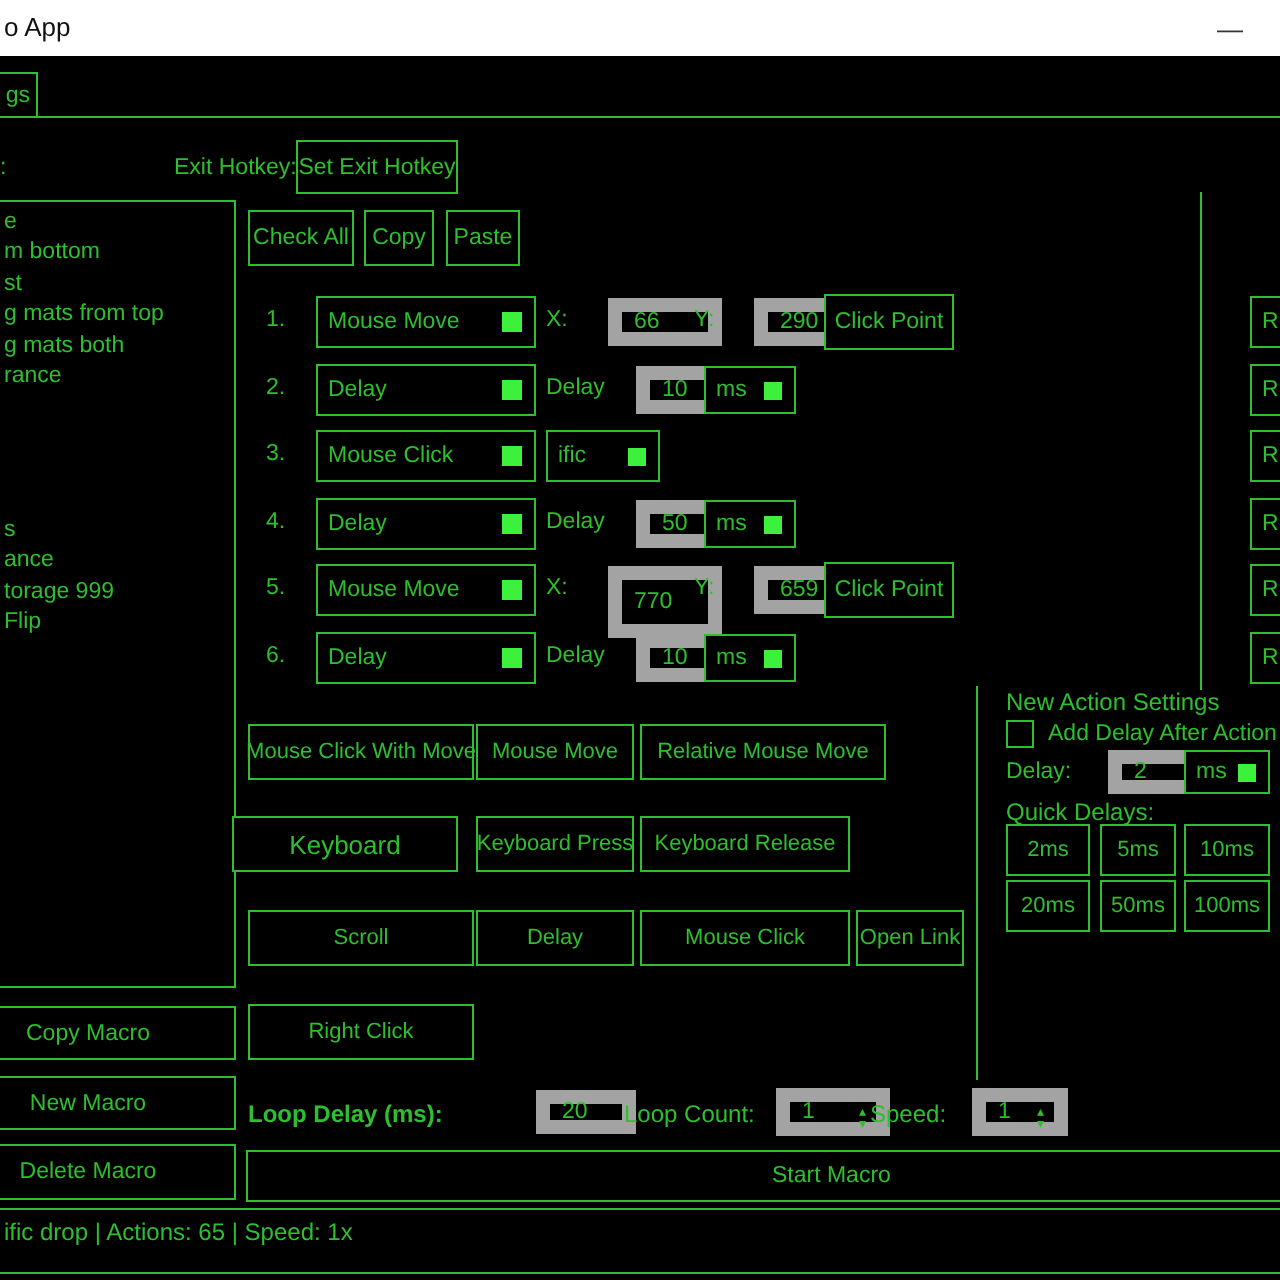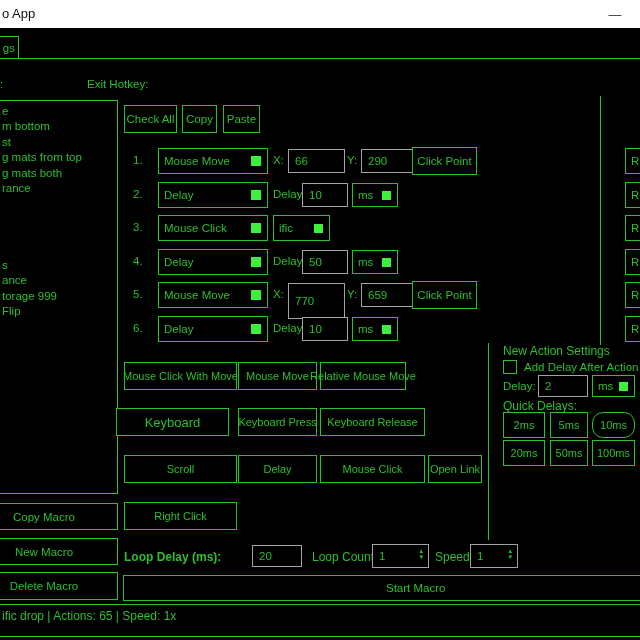--- a/index.html
+++ b/index.html
@@ -8,22 +8,22 @@
   #screen {
     position:relative; width:640px; height:640px; background:#000;
     overflow:hidden; font-family:"Liberation Sans", sans-serif;
   }
   .titlebar { position:absolute; left:0; top:0; width:640px; height:28px; background:#ffffff; }
   .title-text { position:absolute; left:2px; top:6px; font-size:13px; color:#111; white-space:nowrap; }
   .min-btn { position:absolute; left:600px; top:4px; width:30px; height:20px; display:flex; align-items:center; justify-content:center; color:#333; font-size:13px; }
   .lbl { position:absolute; color:#2ebf2e; font-size:11.5px; white-space:nowrap; }
   .btn { position:absolute; background:#000; border:1px solid #2ebf2e; color:#2ebf2e;
          display:flex; align-items:center; justify-content:center; font-size:11.5px; white-space:nowrap; cursor:default; }
-  .inp { position:absolute; background:#000; border:1px solid #a3a3a3; color:#2ebf2e;
-         display:flex; align-items:center; padding-left:6px; font-size:11.5px; white-space:nowrap; }
+  .inp { position:absolute; background:#000; border:7px solid #a3a3a3; color:#2ebf2e;
+         display:flex; align-items:center; padding-left:6px; font-size:11.5px; white-space:nowrap;margin-left:16px; }
   .dd  { position:absolute; background:#000; border:1px solid #2ebf2e; color:#2ebf2e;
          display:flex; align-items:center; justify-content:space-between; padding:0 6px 0 5px; font-size:11.5px; white-space:nowrap; }
   .sq  { width:10px; height:10px; background:#3cf03c; flex:0 0 auto; }
   .sq.s { width:9px; height:9px; }
   .hline { position:absolute; left:0; width:640px; height:1px; background:#2ebf2e; }
   .vline { position:absolute; width:1px; background:#2ebf2e; }
   .listbox { position:absolute; left:-6px; top:100px; width:124px; height:394px; background:#000; border:1px solid #2ebf2e; padding:3px 0 0 7px; overflow:hidden; }
   .listbox .li { height:15.4px; line-height:15.4px; color:#2ebf2e; font-size:11.5px; white-space:nowrap; }
   .arow { position:absolute; left:0; width:640px; height:28px; }
   .arow .num { top:7px; }
@@ -44,20 +44,21 @@
   </div>
 
   <div class="tab">
     <span>gs</span>
   </div>
   <div class="hline" style="top:58px;"></div>
 
   <span class="lbl" style="left:0; top:78px;">:</span>
   <div class="btn" style="left:8px; top:70px; width:58px; height:27px;margin-top:40px;">Toggle: f6</div>
   <span class="lbl" style="left:87px; top:78px;">Exit Hotkey:</span>
+  <div class="btn" style="left:148px; top:70px; width:81px; height:27px;">Set Exit Hotkey</div>
 
   <div class="listbox">
     <div class="li">e</div>
     <div class="li">m bottom</div>
     <div class="li">st</div>
     <div class="li">g mats from top</div>
     <div class="li">g mats both</div>
     <div class="li">rance</div>
     <div class="li"></div>
     <div class="li"></div>
@@ -161,21 +162,21 @@
       <span class="sq s"></span>
     </div>
     <div class="btn" style="left:625px; top:1px; width:40px; height:26px; justify-content:flex-start; padding-left:5px;">R</div>
   </div>
 
   <div class="vline" style="left:600px; top:96px; height:249px;"></div>
   <div class="vline" style="left:488px; top:343px; height:197px;"></div>
 
   <div class="btn" style="left:124px; top:362px; width:113px; height:28px; font-size:11px;">Mouse Click With Move</div>
   <div class="btn" style="left:238px; top:362px; width:79px; height:28px; font-size:11px;">Mouse Move</div>
-  <div class="btn" style="left:320px; top:362px; width:86px; height:28px; font-size:11px;">Relative Mouse Move</div>
+  <div class="btn" style="left:320px; top:362px; width:123px; height:28px; font-size:11px;">Relative Mouse Move</div>
 
   <div class="btn" style="left:116px; top:408px; width:113px; height:28px; font-size:13px;">Keyboard</div>
   <div class="btn" style="left:238px; top:408px; width:79px; height:28px; font-size:11px;">Keyboard Press</div>
   <div class="btn" style="left:320px; top:408px; width:105px; height:28px; font-size:11px;">Keyboard Release</div>
 
   <div class="btn" style="left:124px; top:455px; width:113px; height:28px; font-size:11px;">Scroll</div>
   <div class="btn" style="left:238px; top:455px; width:79px; height:28px; font-size:11px;">Delay</div>
   <div class="btn" style="left:320px; top:455px; width:105px; height:28px; font-size:11px;">Mouse Click</div>
   <div class="btn" style="left:428px; top:455px; width:54px; height:28px; font-size:11px;">Open Link</div>
 
@@ -186,21 +187,21 @@
   <span class="lbl" style="left:524px; top:361px;">Add Delay After Action</span>
   <span class="lbl" style="left:503px; top:380px;">Delay:</span>
   <div class="inp" style="left:538px; top:375px; width:50px; height:22px;">2</div>
   <div class="dd" style="left:592px; top:375px; width:43px; height:22px;">
     <span>ms</span>
     <span class="sq s"></span>
   </div>
   <span class="lbl" style="left:503px; top:399px; font-size:12px;">Quick Delays:</span>
   <div class="btn" style="left:503px; top:412px; width:42px; height:26px; font-size:11px;">2ms</div>
   <div class="btn" style="left:550px; top:412px; width:38px; height:26px; font-size:11px;">5ms</div>
-  <div class="btn" style="left:592px; top:412px; width:43px; height:26px; font-size:11px;border-radius:11px;">10ms</div>
+  <div class="btn" style="left:592px; top:412px; width:43px; height:26px; font-size:11px;">10ms</div>
   <div class="btn" style="left:503px; top:440px; width:42px; height:26px; font-size:11px;">20ms</div>
   <div class="btn" style="left:550px; top:440px; width:38px; height:26px; font-size:11px;">50ms</div>
   <div class="btn" style="left:592px; top:440px; width:43px; height:26px; font-size:11px;">100ms</div>
 
   <span class="lbl" style="left:124px; top:550px; font-size:12px;font-weight:bold;">Loop Delay (ms):</span>
   <div class="inp" style="left:252px; top:545px; width:50px; height:22px;">20</div>
   <span class="lbl" style="left:312px; top:550px; font-size:12px;">Loop Count:</span>
   <div class="inp" style="left:372px; top:544px; width:57px; height:24px;">
     <span>1</span>
     <span class="spin">

